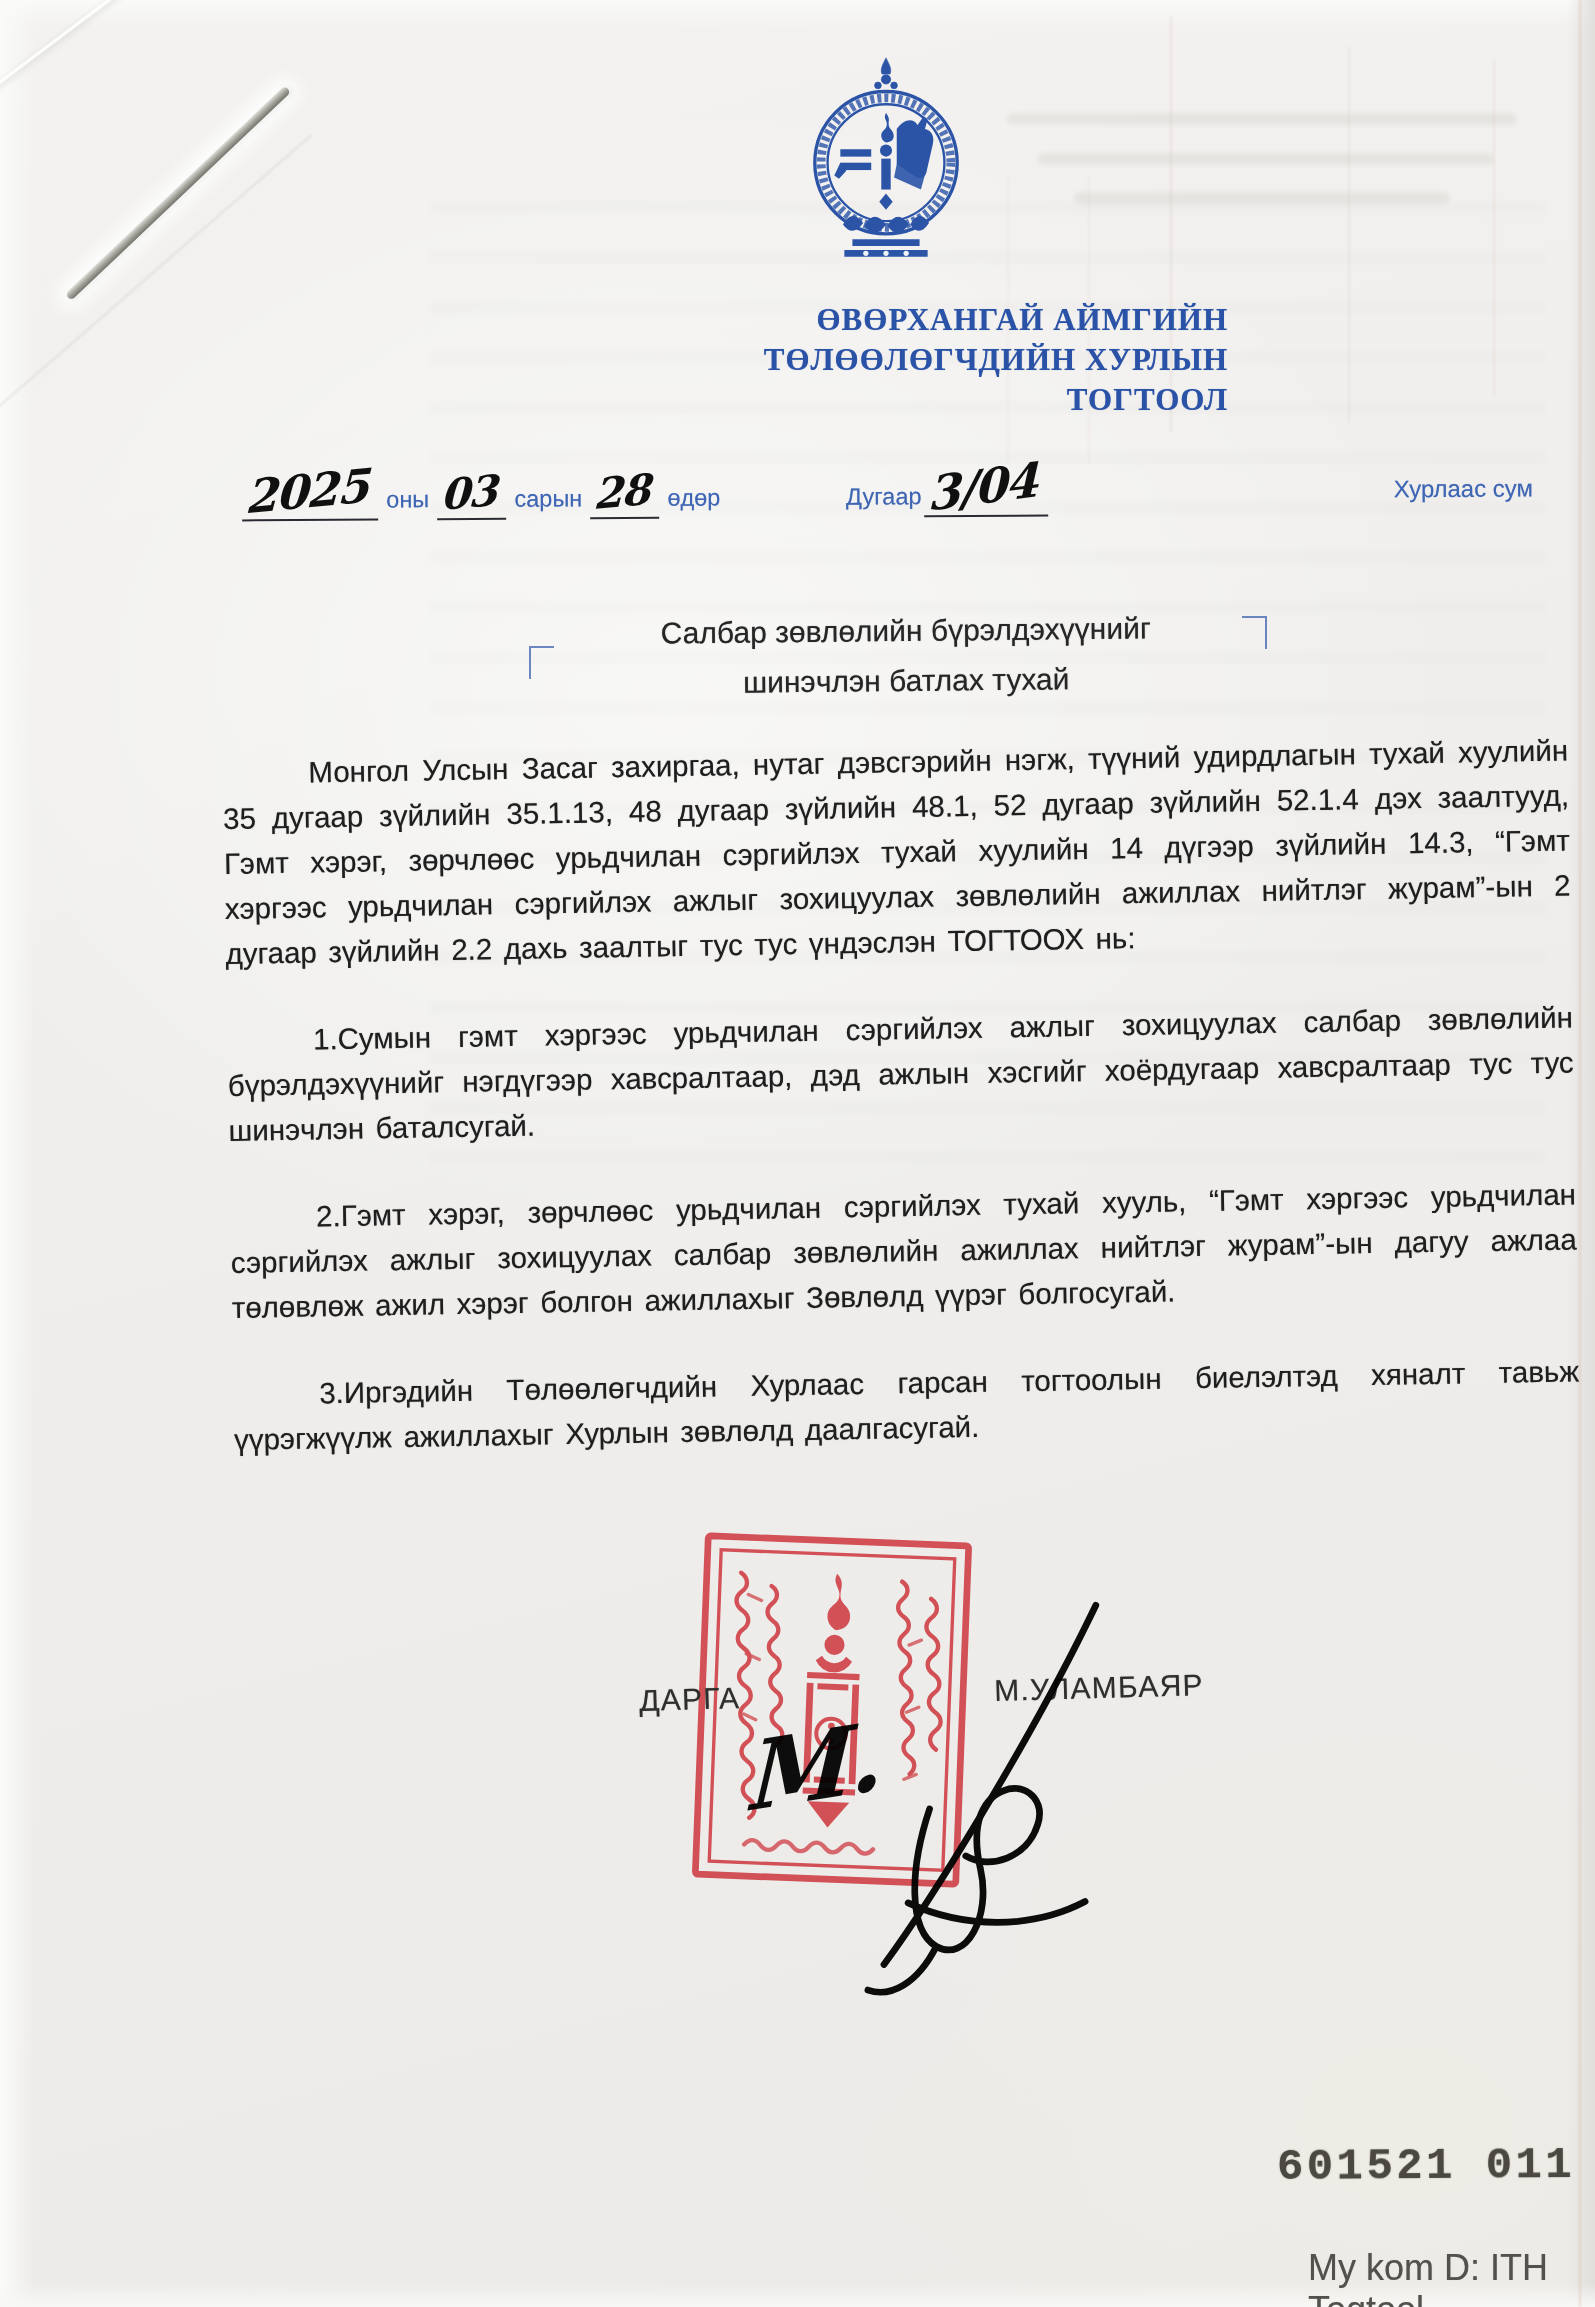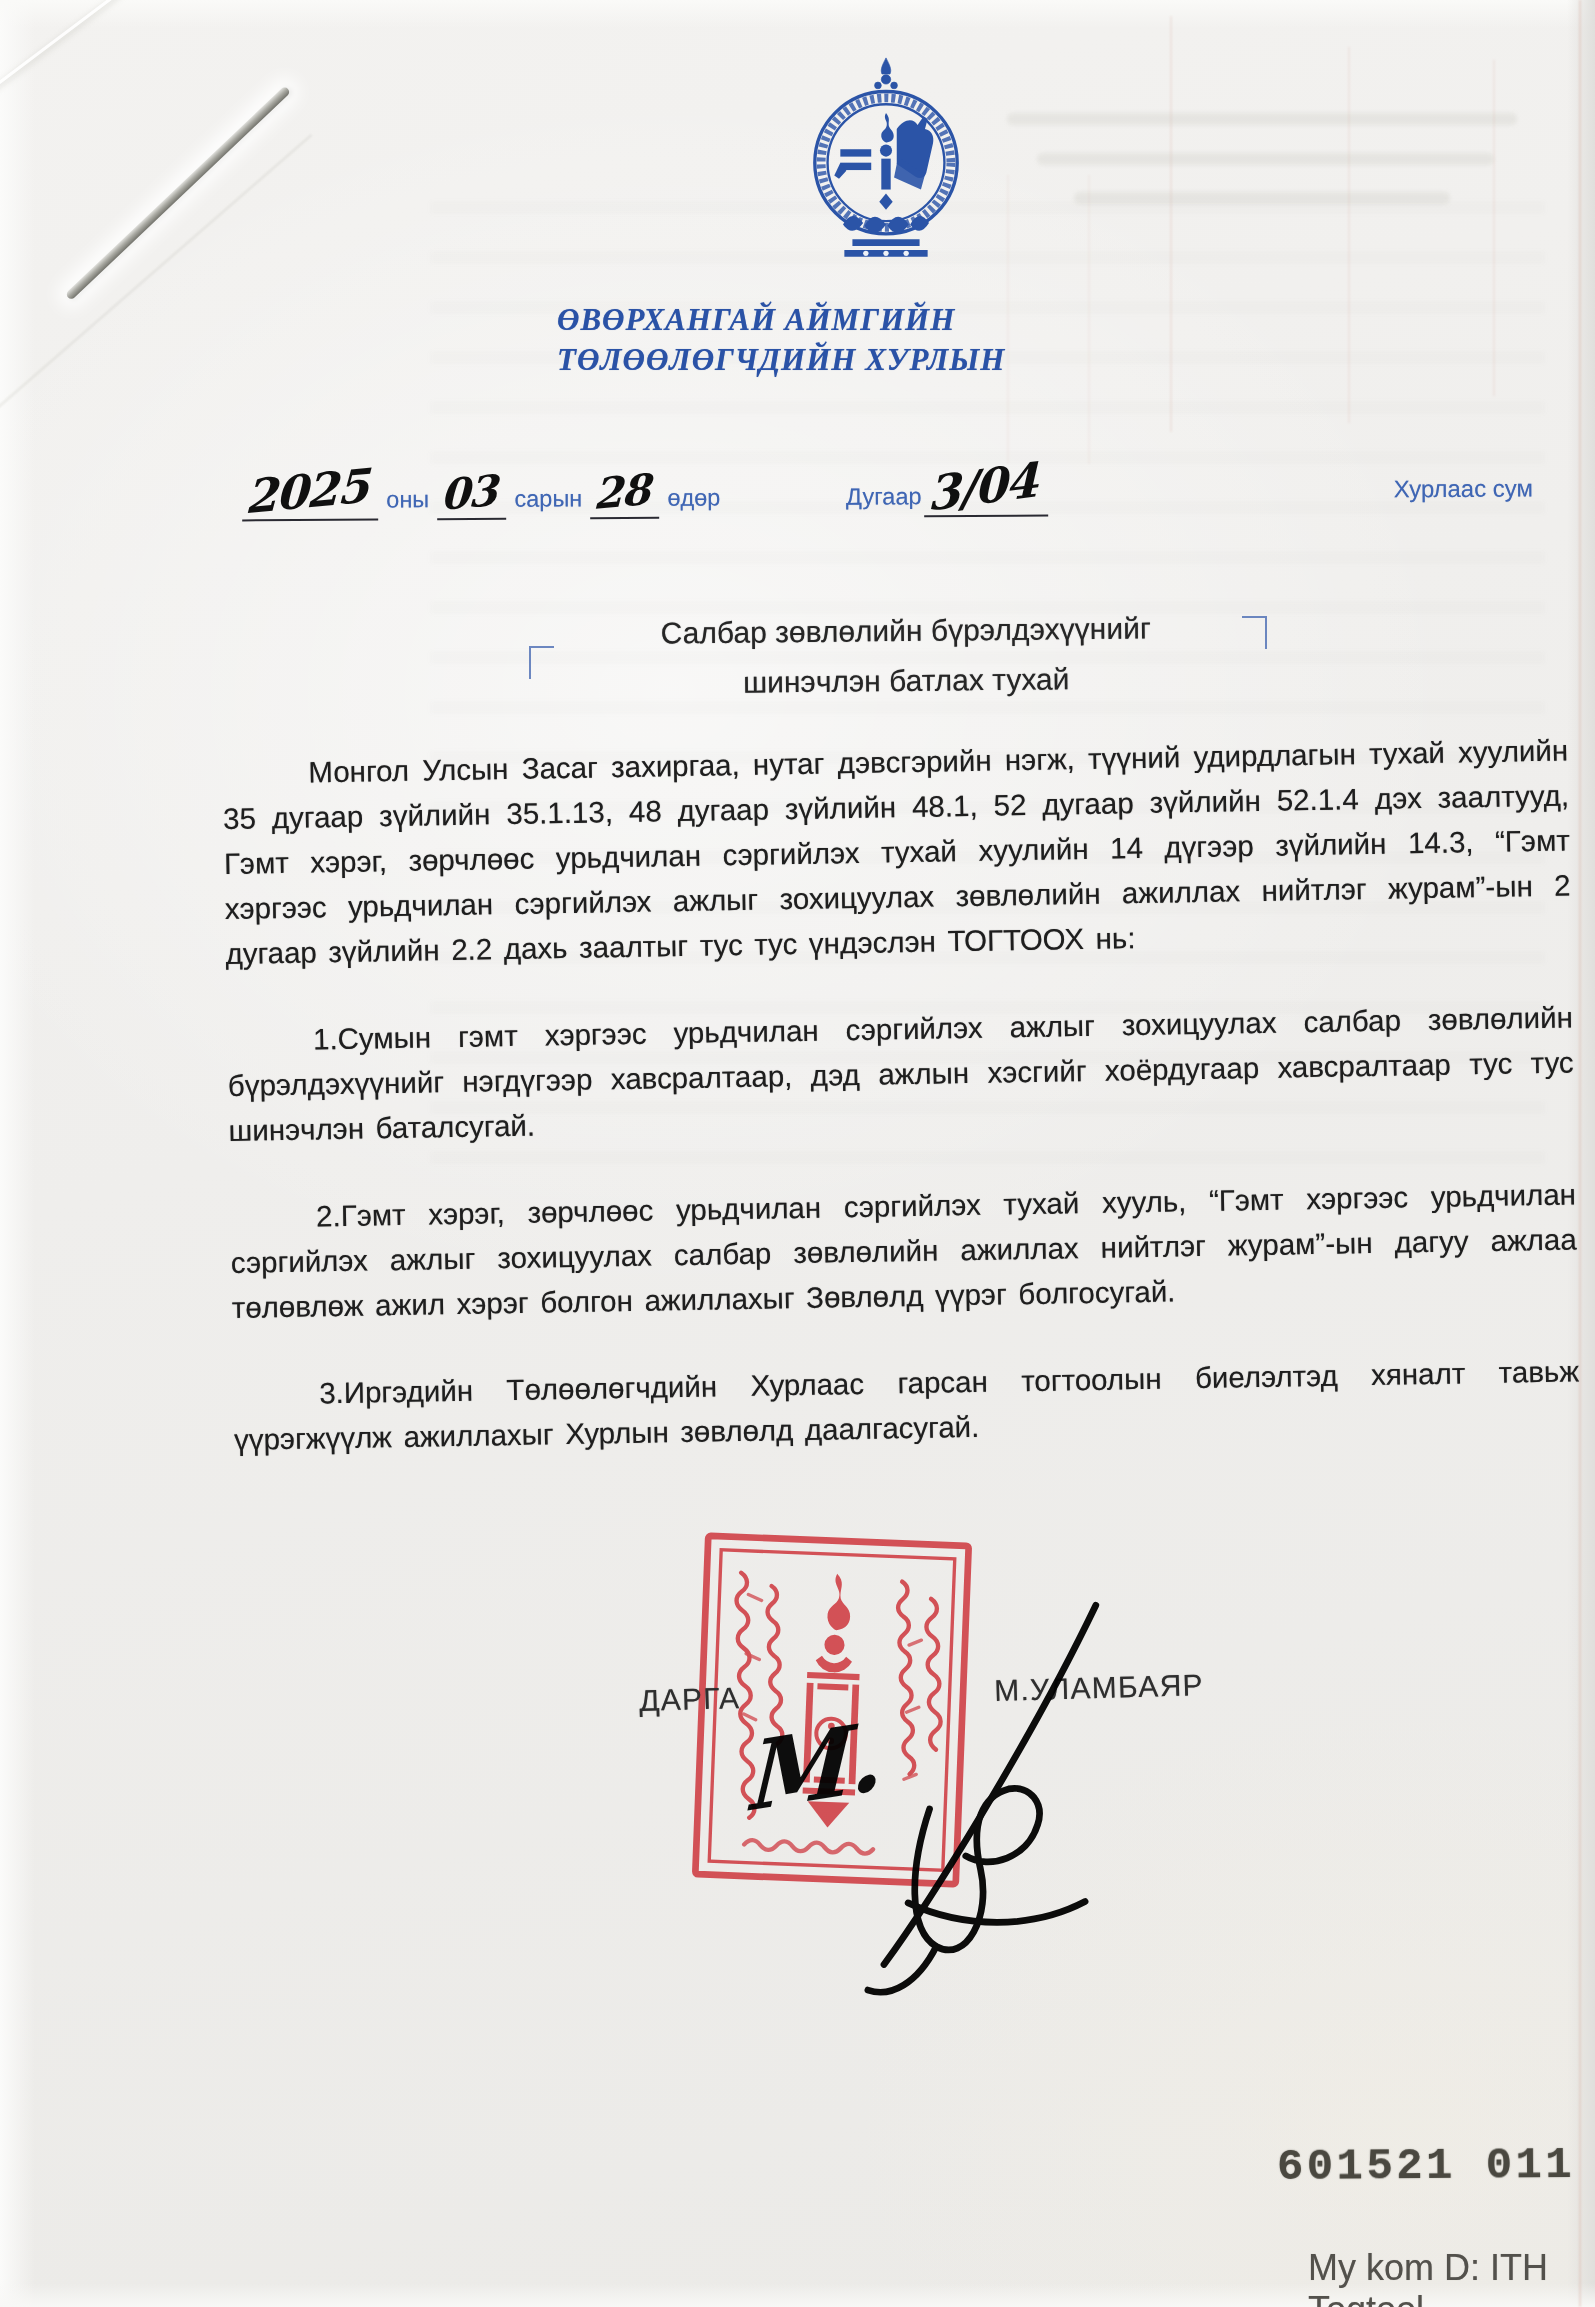--- a/index.html
+++ b/index.html
@@ -37,24 +37,24 @@
   
   .gv{position:absolute;background:#d9b0a4;filter:blur(1px);}
   .ghost-rows{position:absolute;left:430px;top:201px;width:1115px;height:980px;opacity:.5;filter:blur(2px);
     background:repeating-linear-gradient(180deg, rgba(142,142,128,.05) 0 13.4px, rgba(0,0,0,0) 13.4px 50px);}
   .ghost-line{position:absolute;height:12px;border-radius:6px;background:rgba(150,148,134,.12);filter:blur(2px);}
 
   
   .emblem{position:absolute;left:796px;top:55px;width:180px;height:214px;}
 
   
-  .org{position:absolute;left:557px;top:300px;width:671px;text-align:left;
+  .org{position:absolute;left:557px;top:300px;width:671px;text-align:right;
     font-family:"Liberation Serif","DejaVu Serif",serif;font-weight:700;
     font-size:31px;line-height:40px;letter-spacing:1px;color:#2a52a6;
-    text-shadow:0 0 0.8px rgba(42,82,166,.55);font-style:italic;}
+    text-shadow:0 0 0.8px rgba(42,82,166,.55);}
   .org span{display:block;}
 
   
   .dateline{position:absolute;left:0;top:451px;width:1595px;height:71px;transform:rotate(-0.35deg);}
   .dl-left{position:absolute;left:242px;bottom:4px;display:flex;align-items:flex-end;gap:8px;}
   .dl-num{position:absolute;left:846px;bottom:4px;display:flex;align-items:flex-end;gap:2.7px;}
   .dl-loc{position:absolute;right:62px;bottom:14.8px;font-size:24px;color:#3f66b4;
     text-shadow:0 0 0.7px rgba(63,102,180,.5);}
   .lbl{font-size:23.5px;color:#3f66b4;padding-bottom:6.7px;text-shadow:0 0 0.7px rgba(63,102,180,.5);}
   .u{display:inline-block;border-bottom:2.7px solid #2a2a32;padding:0 6.7px 1.3px;}
@@ -158,20 +158,21 @@
       <path d="M72 290 h124 v10 h-124 z"></path>
       <circle cx="104" cy="295" r="4" fill="#eef1f6"></circle>
       <circle cx="134" cy="295" r="4" fill="#eef1f6"></circle>
       <circle cx="164" cy="295" r="4" fill="#eef1f6"></circle>
     </g>
   </svg>
 
   <div class="org">
     <span>ӨВӨРХАНГАЙ АЙМГИЙН</span>
     <span>ТӨЛӨӨЛӨГЧДИЙН ХУРЛЫН</span>
+    <span>ТОГТООЛ</span>
   </div>
 
   <div class="dateline">
     <div class="dl-left">
       <span class="u"><span class="hand year">2025</span></span>
       <span class="lbl">оны</span>
       <span class="u"><span class="hand sm">03</span></span>
       <span class="lbl">сарын</span>
       <span class="u"><span class="hand sm">28</span></span>
       <span class="lbl">өдөр</span>

